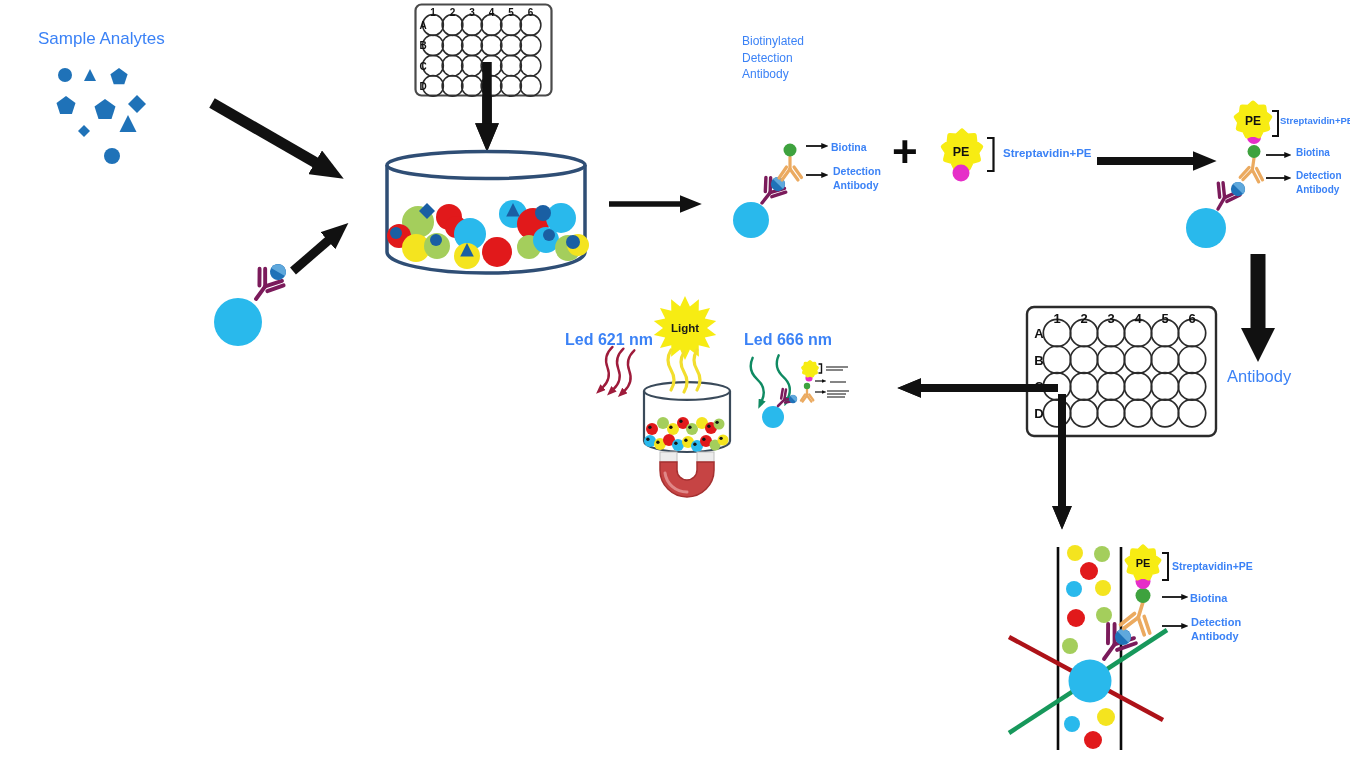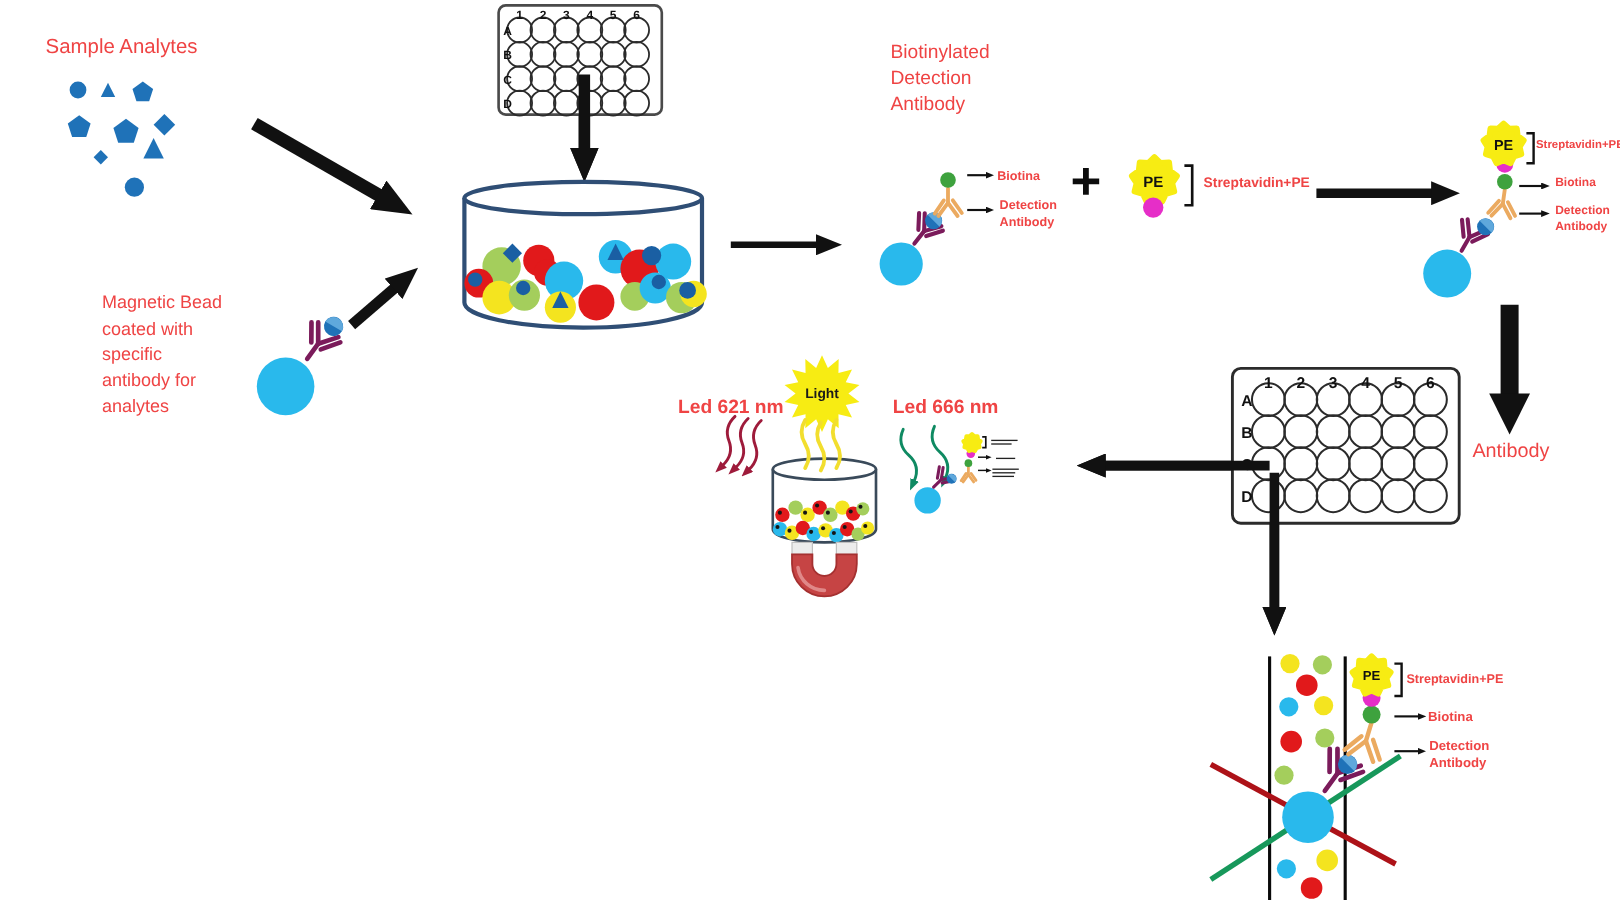--- a/index.html
+++ b/index.html
@@ -1,25 +1,25 @@
 <!DOCTYPE html>
 <html><head>
 <meta charset="utf-8">
 <style>
 *{margin:0;padding:0;box-sizing:border-box}
 html,body{background:#fff}
 body{font-family:"Liberation Sans",sans-serif;width:1350px;height:757px;position:relative;overflow:hidden}
 #stage{position:absolute;left:0;top:0;width:1350px;height:757px;background:#fff}
 #diagram-svg{position:absolute;left:0;top:0}
-.lbl{position:absolute;color:#ef4444;white-space:nowrap}
+.lbl{position:absolute;color:#3b82f6;white-space:nowrap}
 .t17{font-size:17px;font-weight:400}
 .t16{font-size:16.5px;font-weight:400}
 .med{font-size:15px;line-height:1.44;font-weight:400}
 .med span,.t16b span{display:block}
-.t16b{font-size:16px;line-height:1.38;font-weight:400}
+.t16b{font-size:12px;line-height:1.38;font-weight:400}
 .sm{font-size:10.5px;font-weight:700;line-height:1.3}
 .sm span{display:block}
 .sm10{font-size:10px;font-weight:700;line-height:1.35}
 .sm10 span{display:block}
 .sm95{font-size:9.5px;font-weight:700}
 .led{font-size:16px;font-weight:700}
 .strep{font-size:11.5px;font-weight:700}
 .plus{font-size:44px;font-weight:700;line-height:1;color:#0c0c0c}
 </style>
 </head>
@@ -358,27 +358,20 @@
       <g stroke="#111" stroke-width="1.8" fill="none">
         <path d="M1162,597 L1182,597" marker-end="url(#mh)"></path>
         <path d="M1162,626 L1182,626" marker-end="url(#mh)"></path>
       </g>
     </g>
   </g>
 </svg>
 
 <div class="lbl t17" style="left:38px;top:29px">Sample Analytes</div>
 
-<div class="lbl med" style="left:85px;top:242px">
-  <span>Magnetic Bead</span>
-  <span>coated with</span>
-  <span>specific</span>
-  <span>antibody for</span>
-  <span>analytes</span>
-</div>
 
 <div class="lbl t16b" style="left:742px;top:33px">
   <span>Biotinylated</span>
   <span>Detection</span>
   <span>Antibody</span>
 </div>
 
 <div class="lbl sm" style="left:831px;top:141px">Biotina</div>
 <div class="lbl sm" style="left:833px;top:165px">
   <span>Detection</span>

